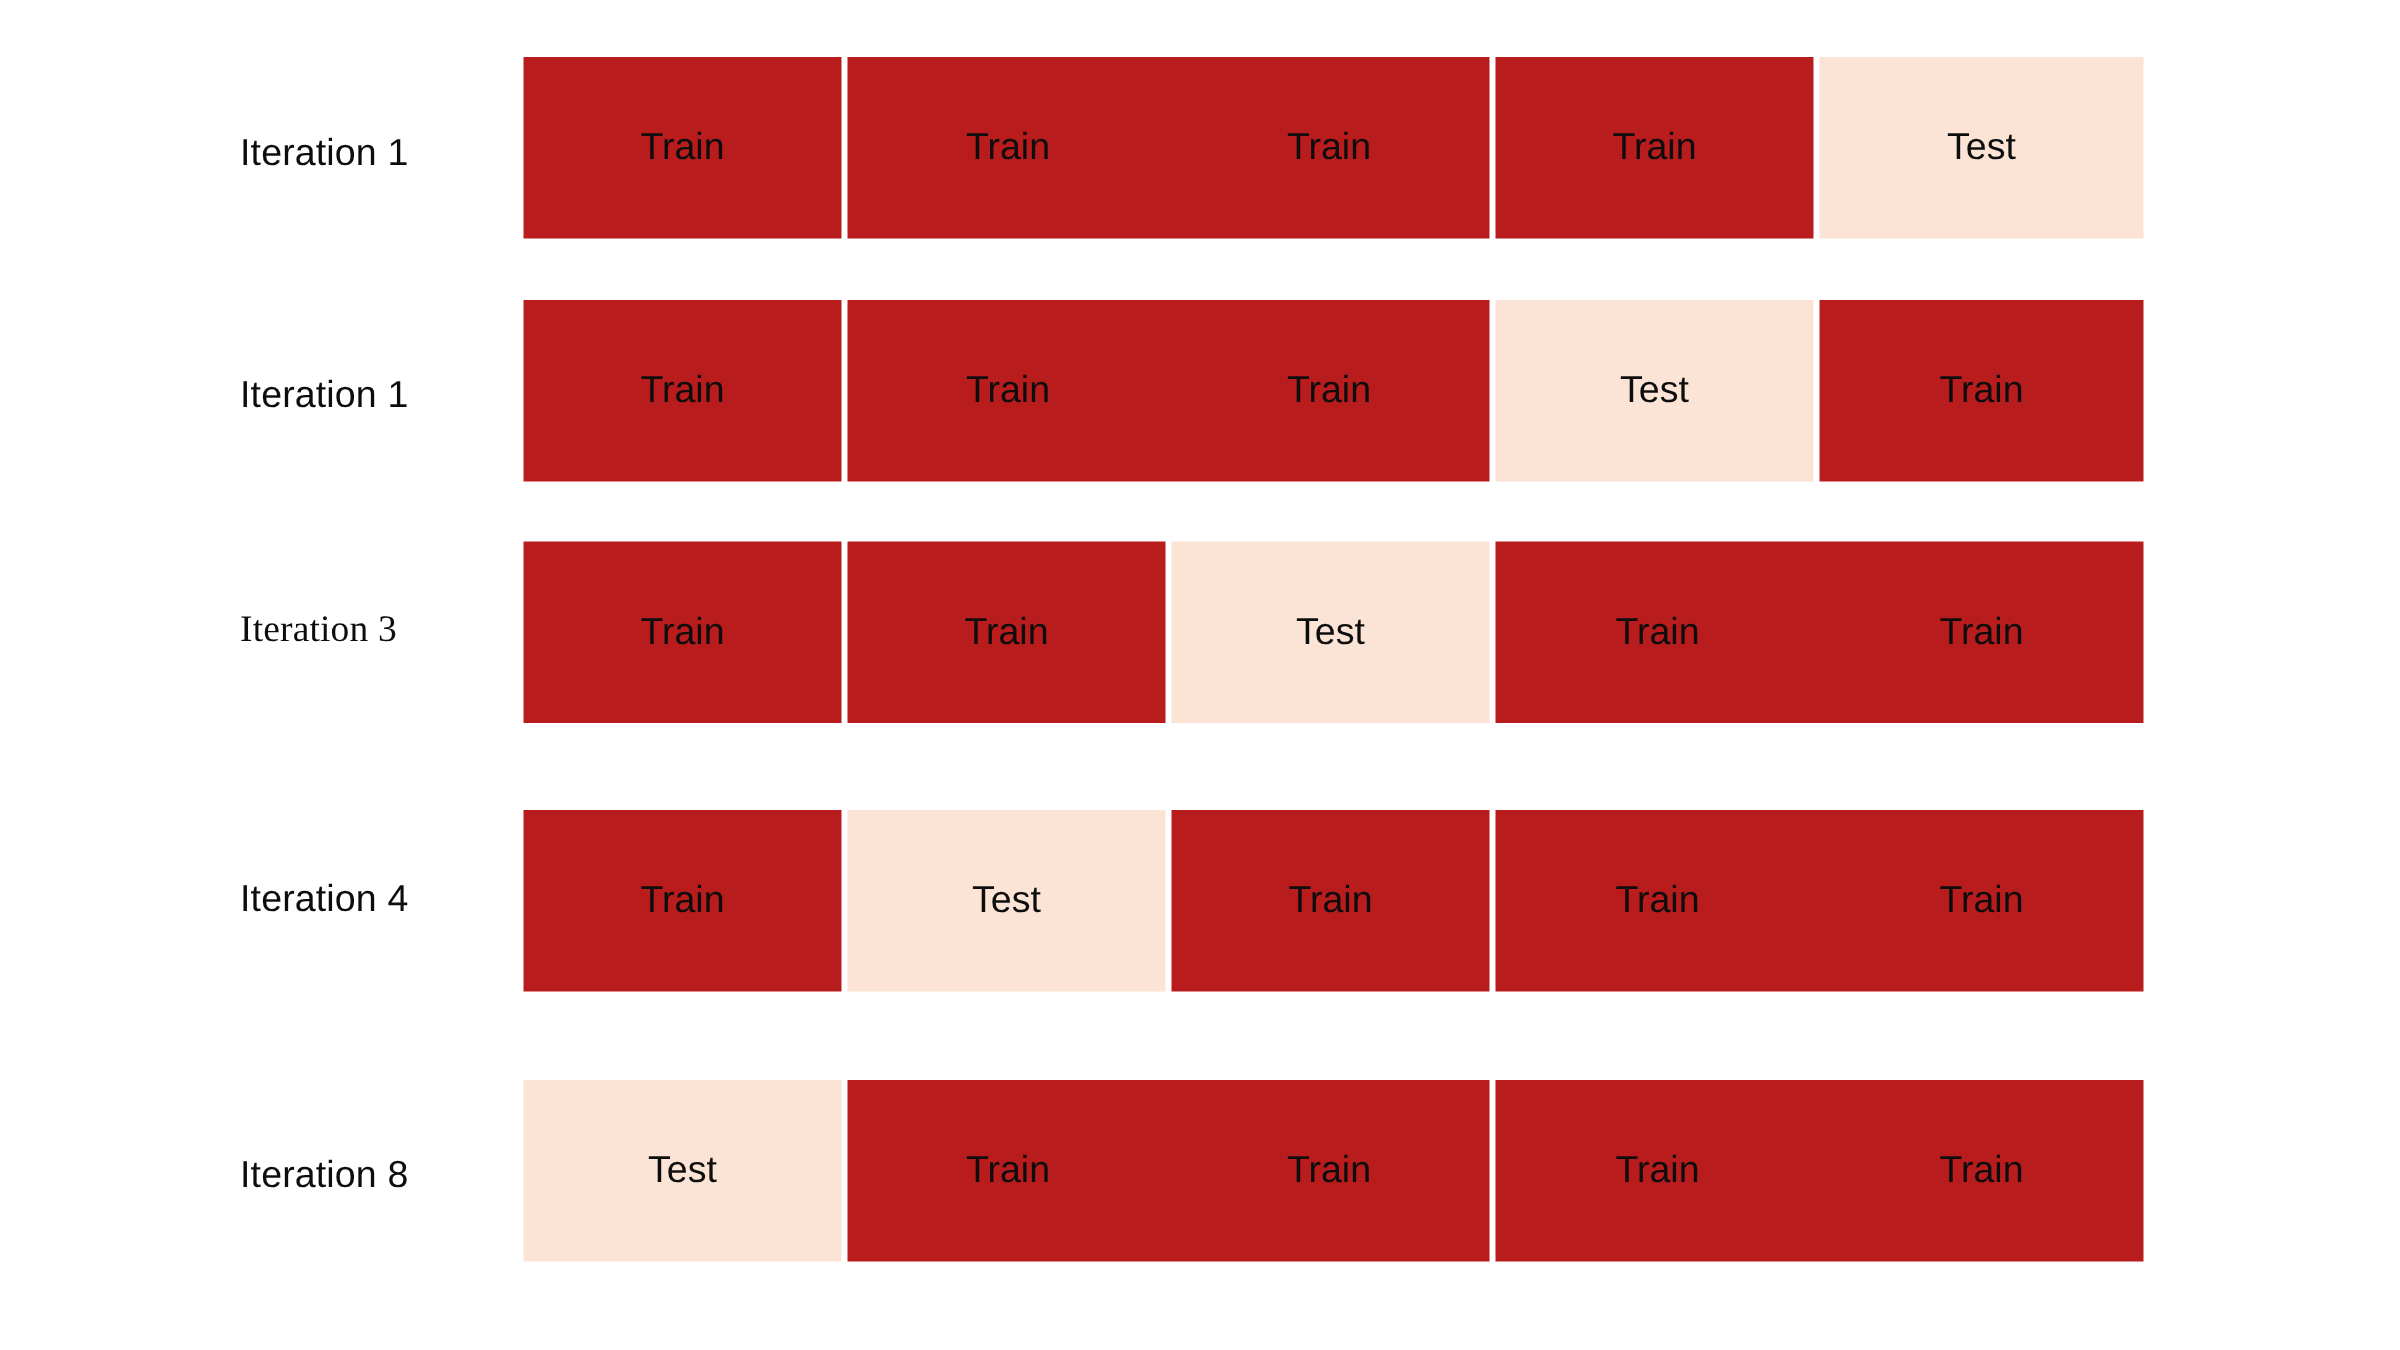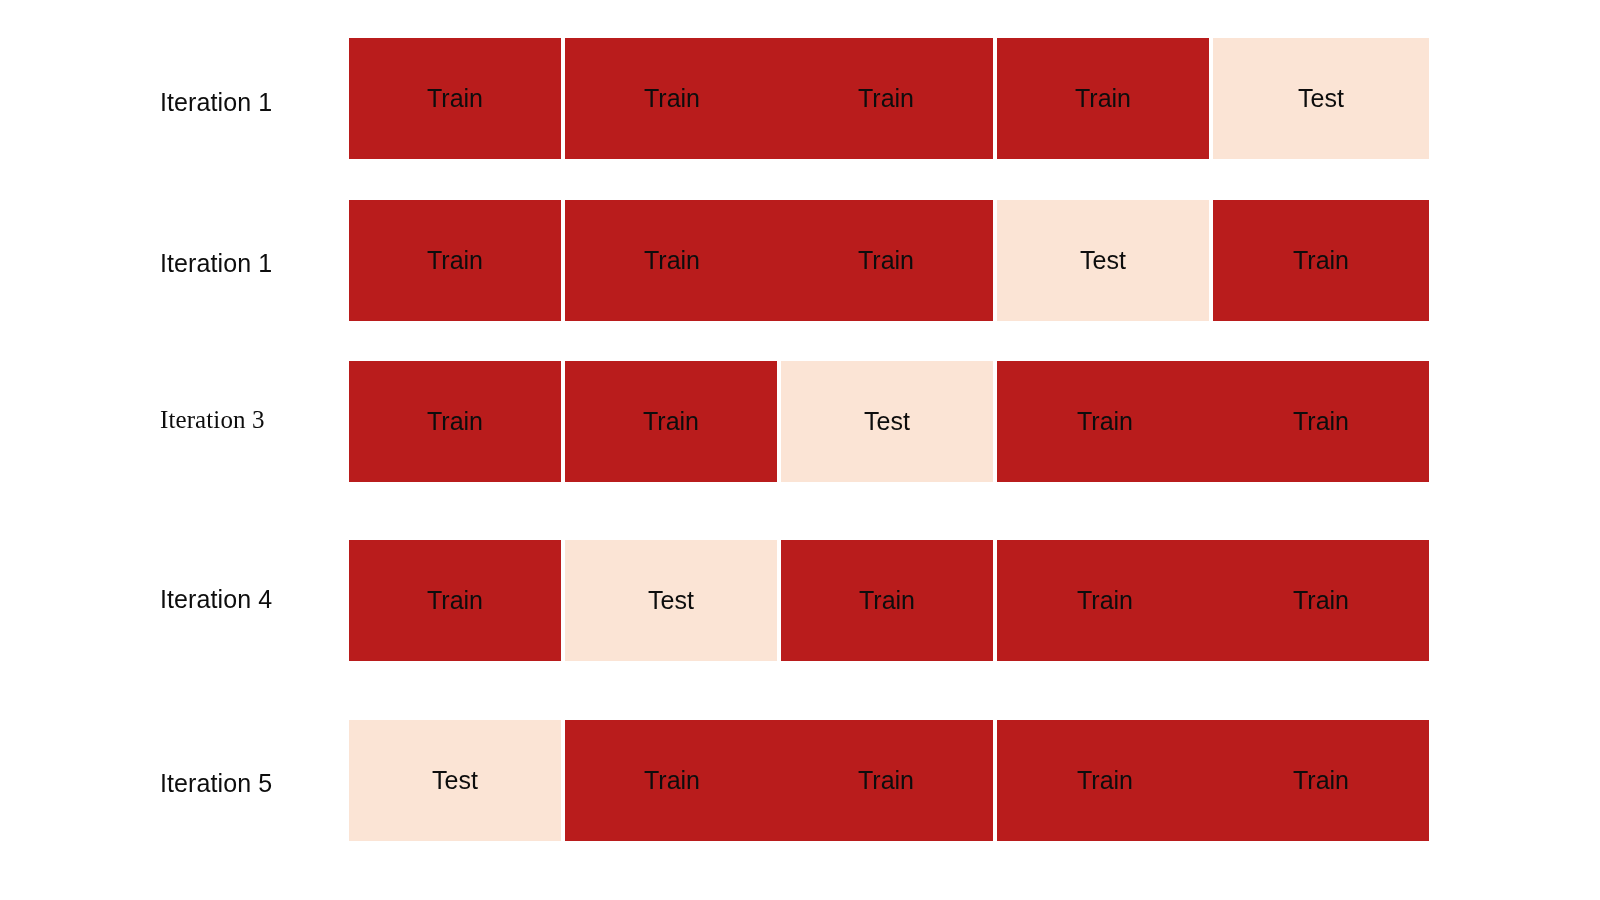--- a/index.html
+++ b/index.html
@@ -148,21 +148,21 @@
         <div class="fold-block train" style="left: 432px; width: 212px;">
           <span class="fold-label">Train</span>
         </div>
         <div class="fold-block train" style="left: 648px; width: 432px;">
           <span class="fold-label">Train</span>
           <span class="fold-label">Train</span>
         </div>
       </div>
     </div>
     <div class="cv-row" style="top: 720px; height: 121px;">
-      <div class="row-label" style="top: 49px;">Iteration 5</div>
+      <div class="row-label" style="top: 49px;">Iteration 8</div>
       <div class="folds">
         <div class="fold-block test" style="left: 0px; width: 212px;">
           <span class="fold-label">Test</span>
         </div>
         <div class="fold-block train" style="left: 216px; width: 428px;">
           <span class="fold-label">Train</span>
           <span class="fold-label">Train</span>
         </div>
         <div class="fold-block train" style="left: 648px; width: 432px;">
           <span class="fold-label">Train</span>

